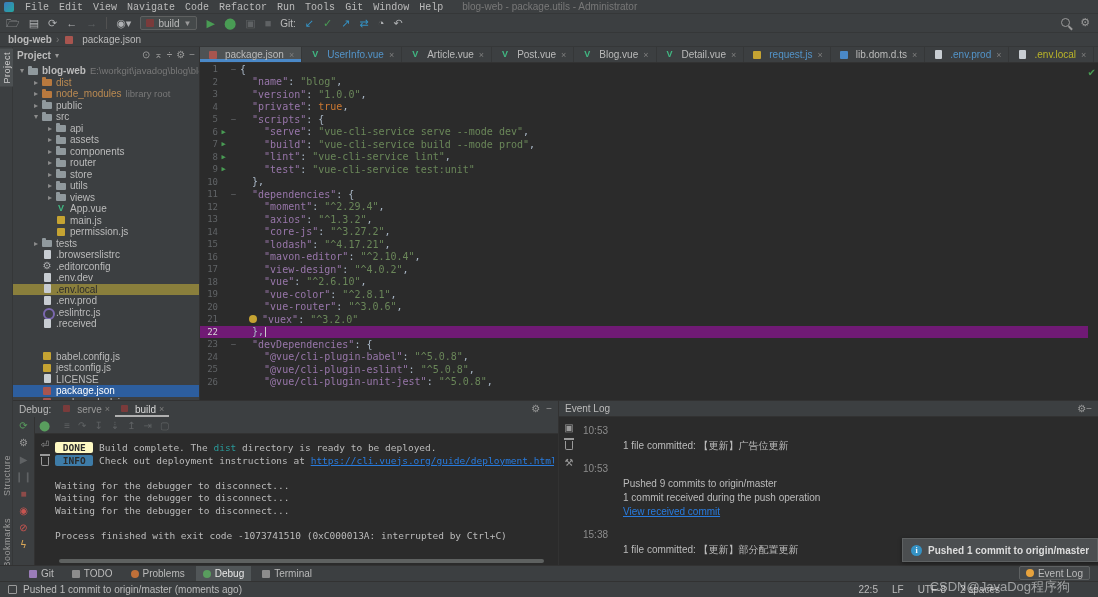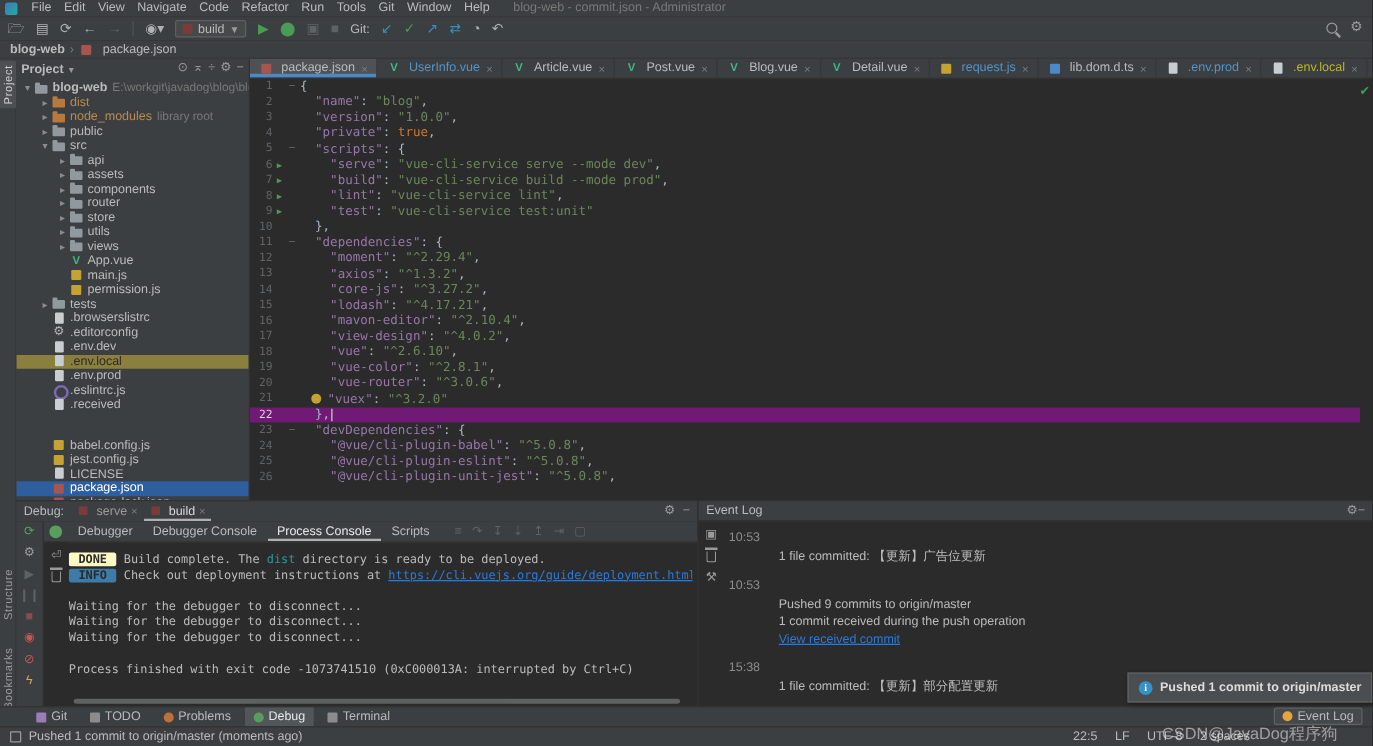--- a/index.html
+++ b/index.html
@@ -3,21 +3,21 @@
 <meta charset="utf-8">
 <style>
   html,body{margin:0;padding:0;background:#1e1e1e;}
   .screen{position:relative;width:1098px;height:597px;overflow:hidden;background:#3C3F41;
     font-family:"Liberation Sans",sans-serif;color:#BBBBBB;font-size:10px;-webkit-font-smoothing:antialiased;}
   .screen *{box-sizing:border-box;}
 
   
   .menubar{position:absolute;left:0;top:0;right:0;height:14px;background:#3C3F41;display:flex;align-items:center;border-bottom:1px solid #353738;}
   .logo{width:10px;height:10px;margin:0 6px 0 4px;background:linear-gradient(135deg,#3b7bbf,#25a8a0);border-radius:2px;}
-  .mi{padding:0 5px;color:#BBBBBB;cursor:default;}
+  .mi{padding:0 5px;color:#BBBBBB;cursor:default;font-family:Liberation Mono, monospace;}
   .wtitle{margin-left:14px;color:#787878;}
   .topright{position:absolute;right:8px;top:17px;display:flex;gap:10px;align-items:center;}
   .i-mag{width:9px;height:9px;border:1.5px solid #9A9A9A;border-radius:50%;position:relative;display:inline-block;}
   .i-mag::after{content:'';position:absolute;width:5px;height:1.5px;background:#9A9A9A;transform:rotate(45deg);left:6px;top:8px;}
   .i-gearc{color:#9A9A9A;font-size:11px;line-height:1;}
 
   .toolbar{position:absolute;left:0;top:14px;right:0;height:19px;background:#3C3F41;display:flex;align-items:center;gap:9px;padding-left:6px;border-bottom:1px solid #353738;}
   .tbi{color:#AFB1B3;font-size:11px;line-height:1;cursor:default;}
   .tbi.dis{color:#5f6264;}
   .tbi.green{color:#499C54;}
@@ -156,21 +156,21 @@
   .watermark{position:absolute;right:28px;bottom:1px;font-size:13px;color:rgba(255,255,255,.5);z-index:40;white-space:nowrap;}
 </style>
 </head>
 <body>
 
 <div class="screen">
 
   <div class="menubar">
     <span class="logo"></span>
     <span id="menus"><span class="mi">File</span><span class="mi">Edit</span><span class="mi">View</span><span class="mi">Navigate</span><span class="mi">Code</span><span class="mi">Refactor</span><span class="mi">Run</span><span class="mi">Tools</span><span class="mi">Git</span><span class="mi">Window</span><span class="mi">Help</span></span>
-    <span class="wtitle">blog-web - commit.json - Administrator</span>
+    <span class="wtitle">blog-web - package.utils - Administrator</span>
   </div>
 
   <div class="toolbar">
     <span class="tbi">🗁</span>
     <span class="tbi">▤</span>
     <span class="tbi">⟳</span>
     <span class="tbi">←</span>
     <span class="tbi dis">→</span>
     <span class="sep"></span>
     <span class="tbi">◉▾</span>
@@ -475,26 +475,20 @@
             <span>build</span>
             <span class="tclose">×</span>
           </span>
         </span>
       <span class="sp"></span>
       <span class="phico">⚙</span>
       <span class="phico">−</span>
     </div>
     <div class="dtabs">
       <span class="dbgbug">⬤</span>
-      <span id="dviews" style="display:flex;height:100%;align-items:center;">
-          <span class="vtab">Debugger</span>
-          <span class="vtab">Debugger Console</span>
-          <span class="vtab on">Process Console</span>
-          <span class="vtab">Scripts</span>
-        </span>
       <span class="stepbar">
         <span>≡</span>
         <span>↷</span>
         <span>↧</span>
         <span>⇣</span>
         <span>↥</span>
         <span>⇥</span>
         <span>▢</span>
       </span>
     </div>

